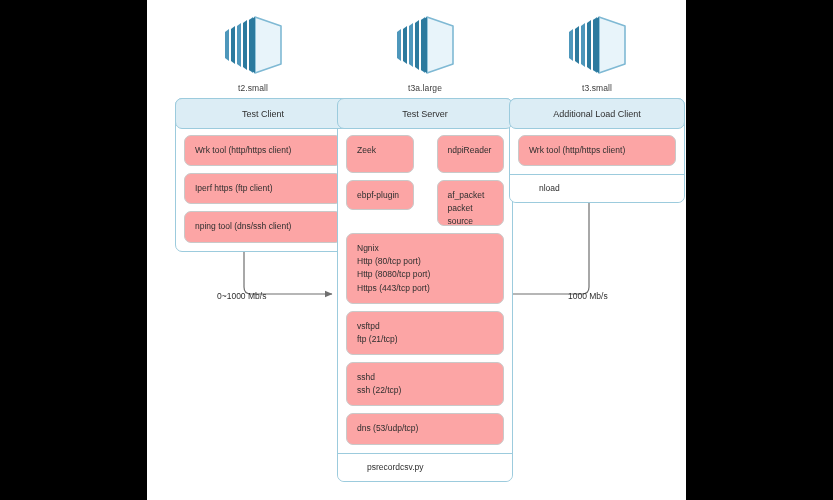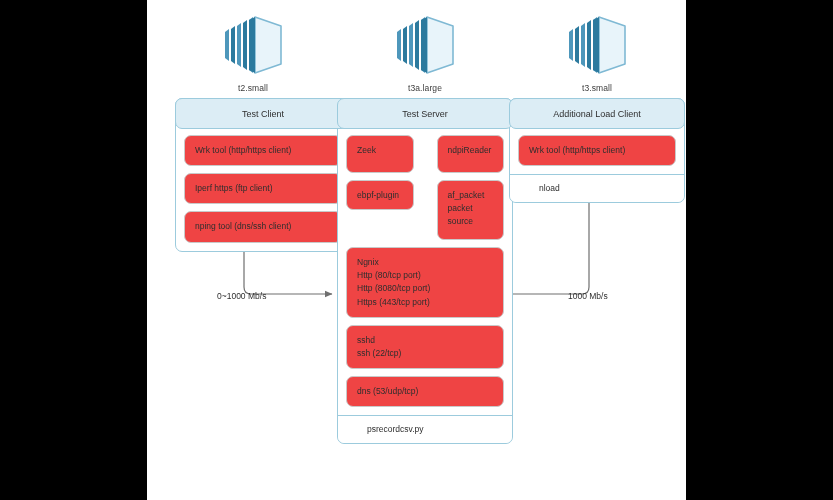--- a/index.html
+++ b/index.html
@@ -64,21 +64,21 @@
     position: relative;
     z-index: 2;
   }
   .panel-body {
     padding: 7px 8px 8px 8px;
     position: relative;
   }
   .card {
     border: 1px solid #c9c9c9;
     border-radius: 7px;
-    background: #ef4444;
+    background: #fca5a5;
     font-size: 8.5px;
     color: #2e2e2e;
     padding: 8px 10px;
     box-sizing: border-box;
     margin-bottom: 7px;
     line-height: 1.55;
   }
   .card.last { margin-bottom: 0; }
   .card .ln { display: block; white-space: nowrap; }
   .grid2 {
@@ -190,35 +190,39 @@
               <span class="ln">Zeek</span>
             </div>
             <div class="card last" style="height:30px;">
               <span class="ln">ebpf-plugin</span>
             </div>
           </div>
           <div class="colcell">
             <div class="card" style="height:38px;">
               <span class="ln">ndpiReader</span>
             </div>
-            <div class="card last" style="height:60px;">
+            <div class="card last" style="height:46px;">
               <span class="ln">af_packet</span>
               <span class="ln">packet</span>
               <span class="ln">source</span>
             </div>
           </div>
         </div>
 
         <div class="card">
           <span class="ln">Ngnix</span>
           <span class="ln">Http (80/tcp port)</span>
           <span class="ln">Http (8080/tcp port)</span>
           <span class="ln">Https (443/tcp port)</span>
         </div>
 
+        <div class="card">
+          <span class="ln">vsftpd</span>
+          <span class="ln">ftp (21/tcp)</span>
+        </div>
 
         <div class="card">
           <span class="ln">sshd</span>
           <span class="ln">ssh (22/tcp)</span>
         </div>
 
         <div class="card last">
           <span class="ln">dns (53/udp/tcp)</span>
         </div>
       </div>

